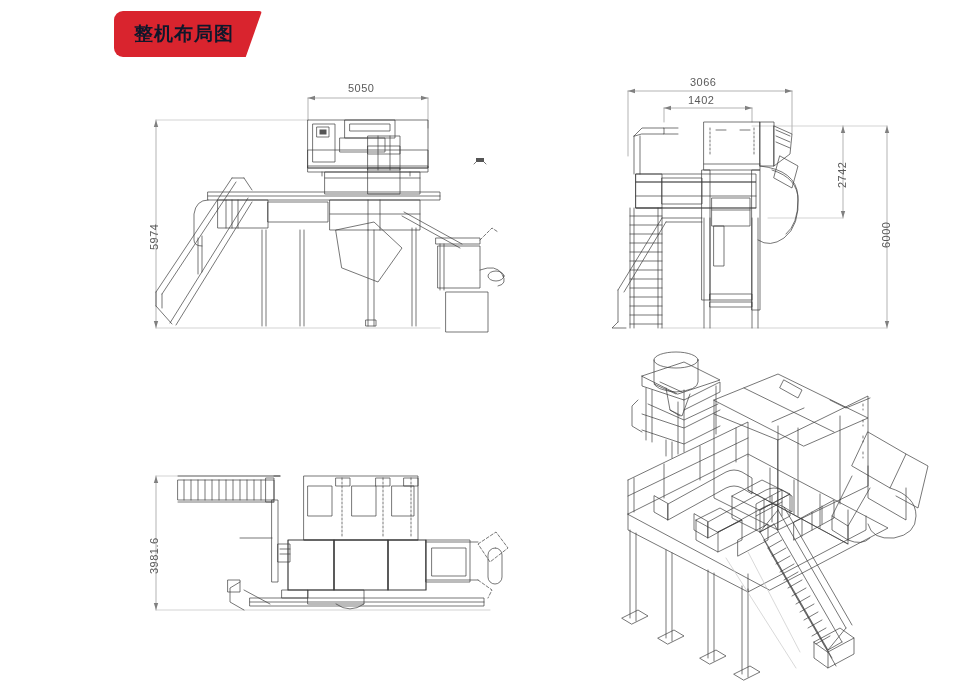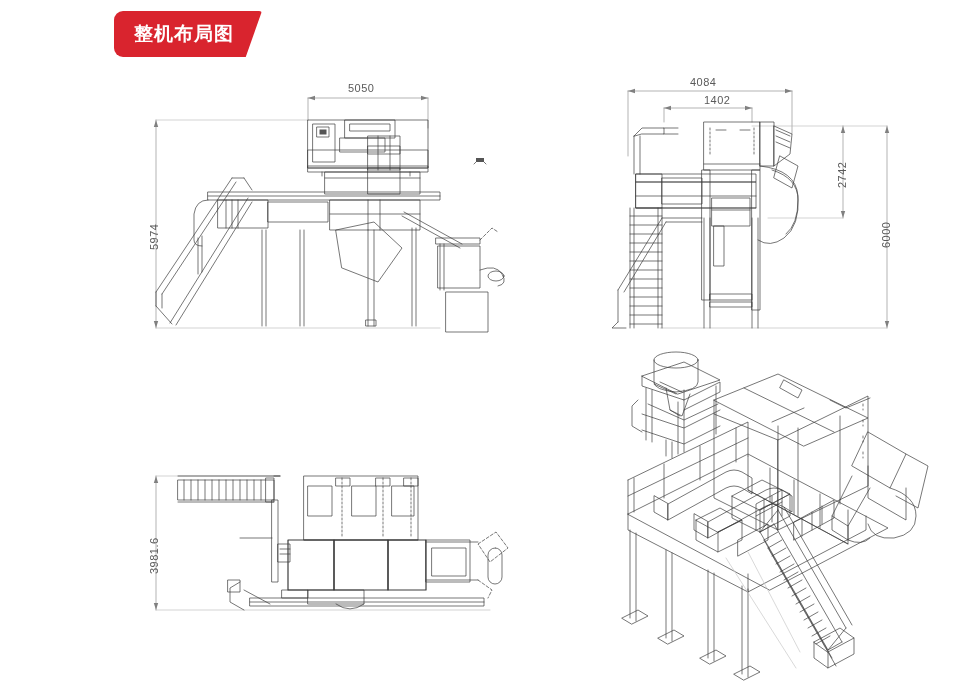--- a/index.html
+++ b/index.html
@@ -10,21 +10,21 @@
   #title-banner{
     position:absolute;left:114px;top:11px;width:148px;height:46px;
     background:#d9242e;
     border-top-left-radius:9px;border-bottom-left-radius:9px;
     border-top-right-radius:3px;border-bottom-right-radius:3px;
     -webkit-clip-path:polygon(0 0,100% 0,89% 100%,0 100%);
     clip-path:polygon(0 0,100% 0,89% 100%,0 100%);
     display:flex;align-items:center;justify-content:center;
   }
   #title-banner .label{
-    color:#ffffff;font-size:19px;font-weight:bold;letter-spacing:1px;
+    color:#0f172a;font-size:19px;font-weight:bold;letter-spacing:1px;
     margin-right:8px;white-space:nowrap;
     font-family:"DejaVu Sans","Liberation Sans",sans-serif;
   }
 
   
   #sheet{position:absolute;left:0;top:0;width:979px;height:687px;}
   .view{position:absolute;}
   .view svg{display:block;overflow:visible;}
 
   
@@ -252,22 +252,22 @@
         <line x1="152" y1="140" x2="152" y2="250"></line>
         <line x1="158" y1="140" x2="158" y2="250"></line>
         <rect x="110" y="216" width="42" height="6"></rect>
         <rect x="110" y="224" width="42" height="5"></rect>
         <rect x="112" y="120" width="38" height="28"></rect>
         <line x1="112" y1="132" x2="150" y2="132"></line>
         <rect x="114" y="148" width="10" height="40"></rect>
       </g>
     </svg>
 
-    <div class="dimtext" style="left:90px;top:-2px;">4084</div>
-    <div class="dimtext" style="left:88px;top:16px;margin-left:16px;">1402</div>
+    <div class="dimtext" style="left:90px;top:-2px;">3066</div>
+    <div class="dimtext" style="left:88px;top:16px;">1402</div>
     <div class="dimtext vert" style="left:236px;top:110px;">2742</div>
     <div class="dimtext vert" style="left:280px;top:170px;">6000</div>
   </div>
 
   <div class="view" style="left:140px;top:452px;">
     <svg width="380" height="190" viewBox="0 0 380 190" fill="none" stroke="#3c3c3c" stroke-width="0.7" stroke-linecap="round" stroke-linejoin="round">
 
       <g stroke="#808080" stroke-width="0.6">
         <line x1="16" y1="24" x2="16" y2="158"></line>
         <path d="M16 24 l-2.2 7 h4.4 z" fill="#808080" stroke="none"></path>

